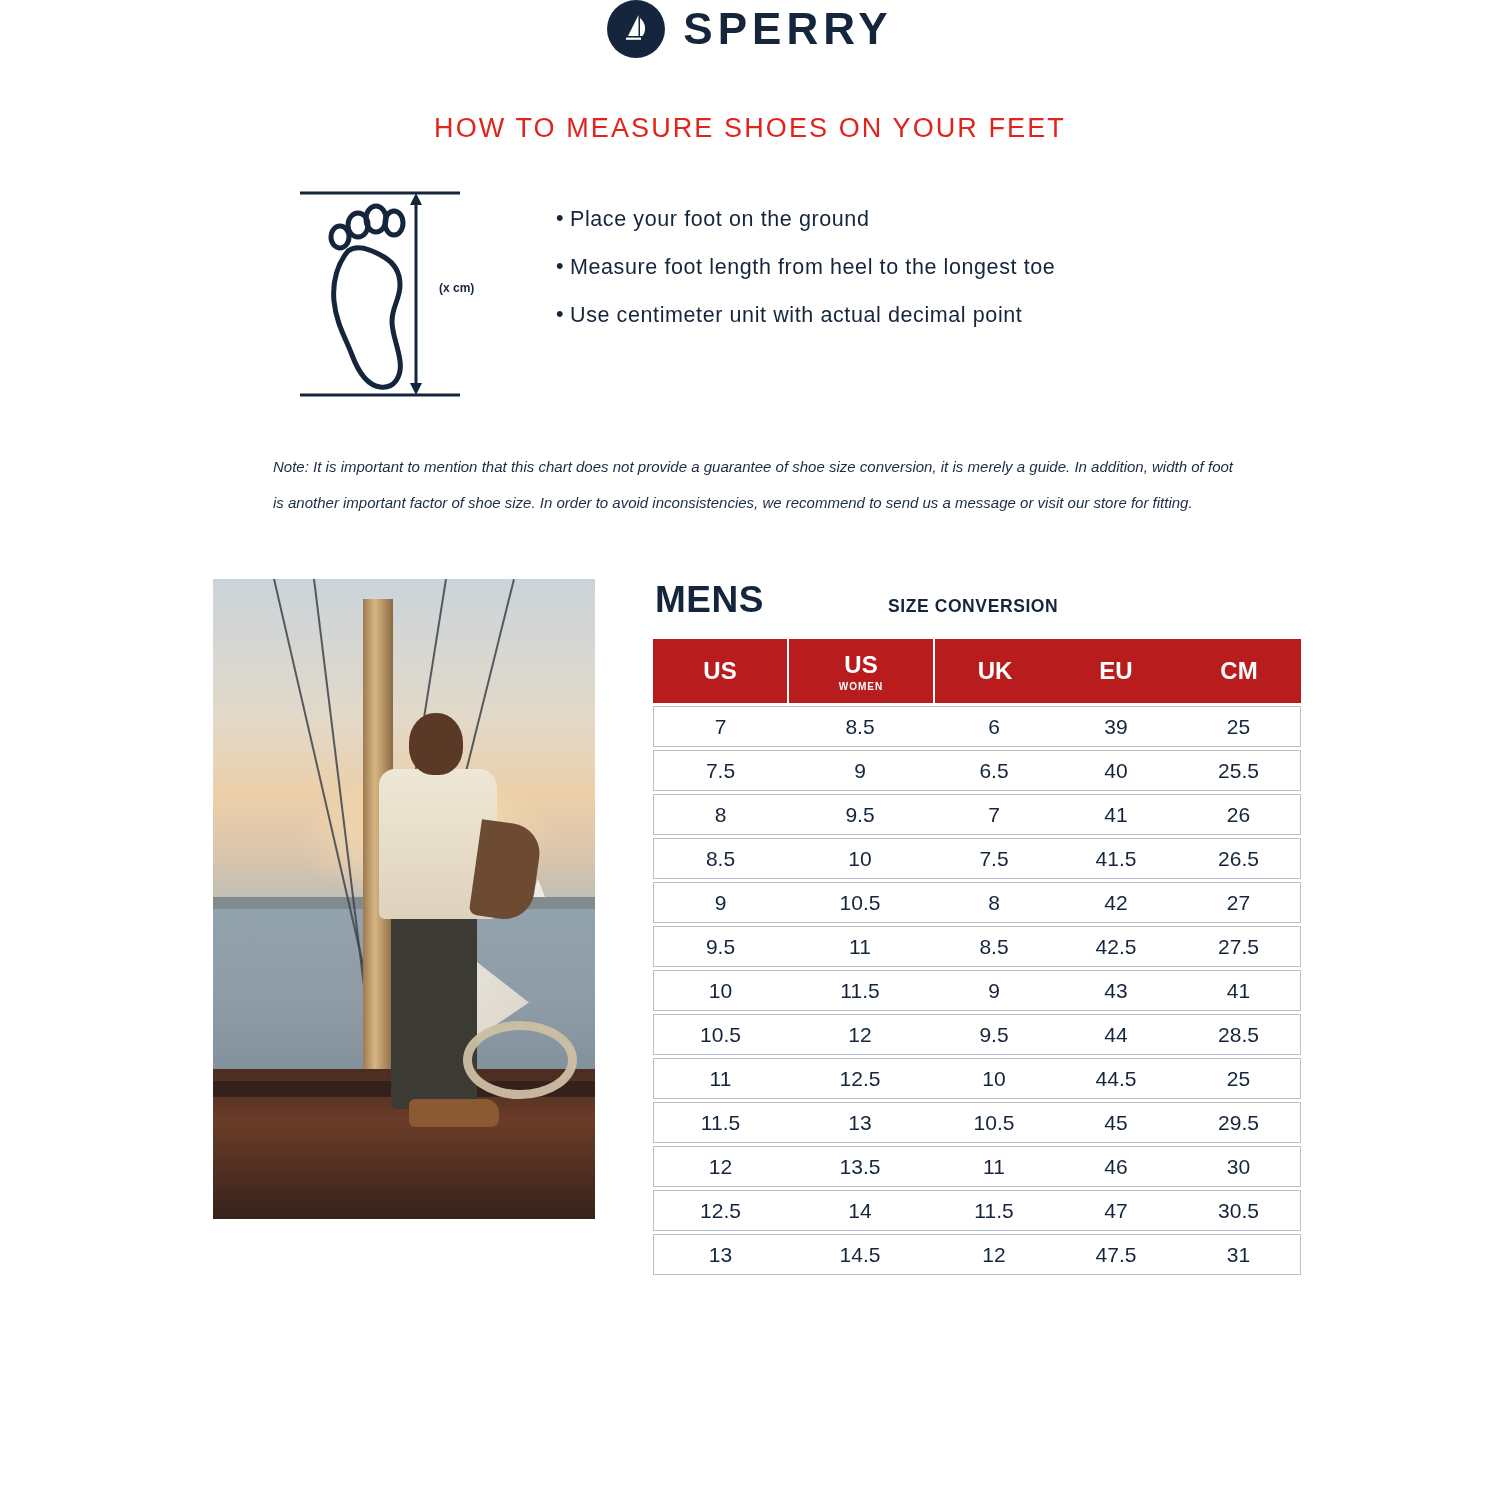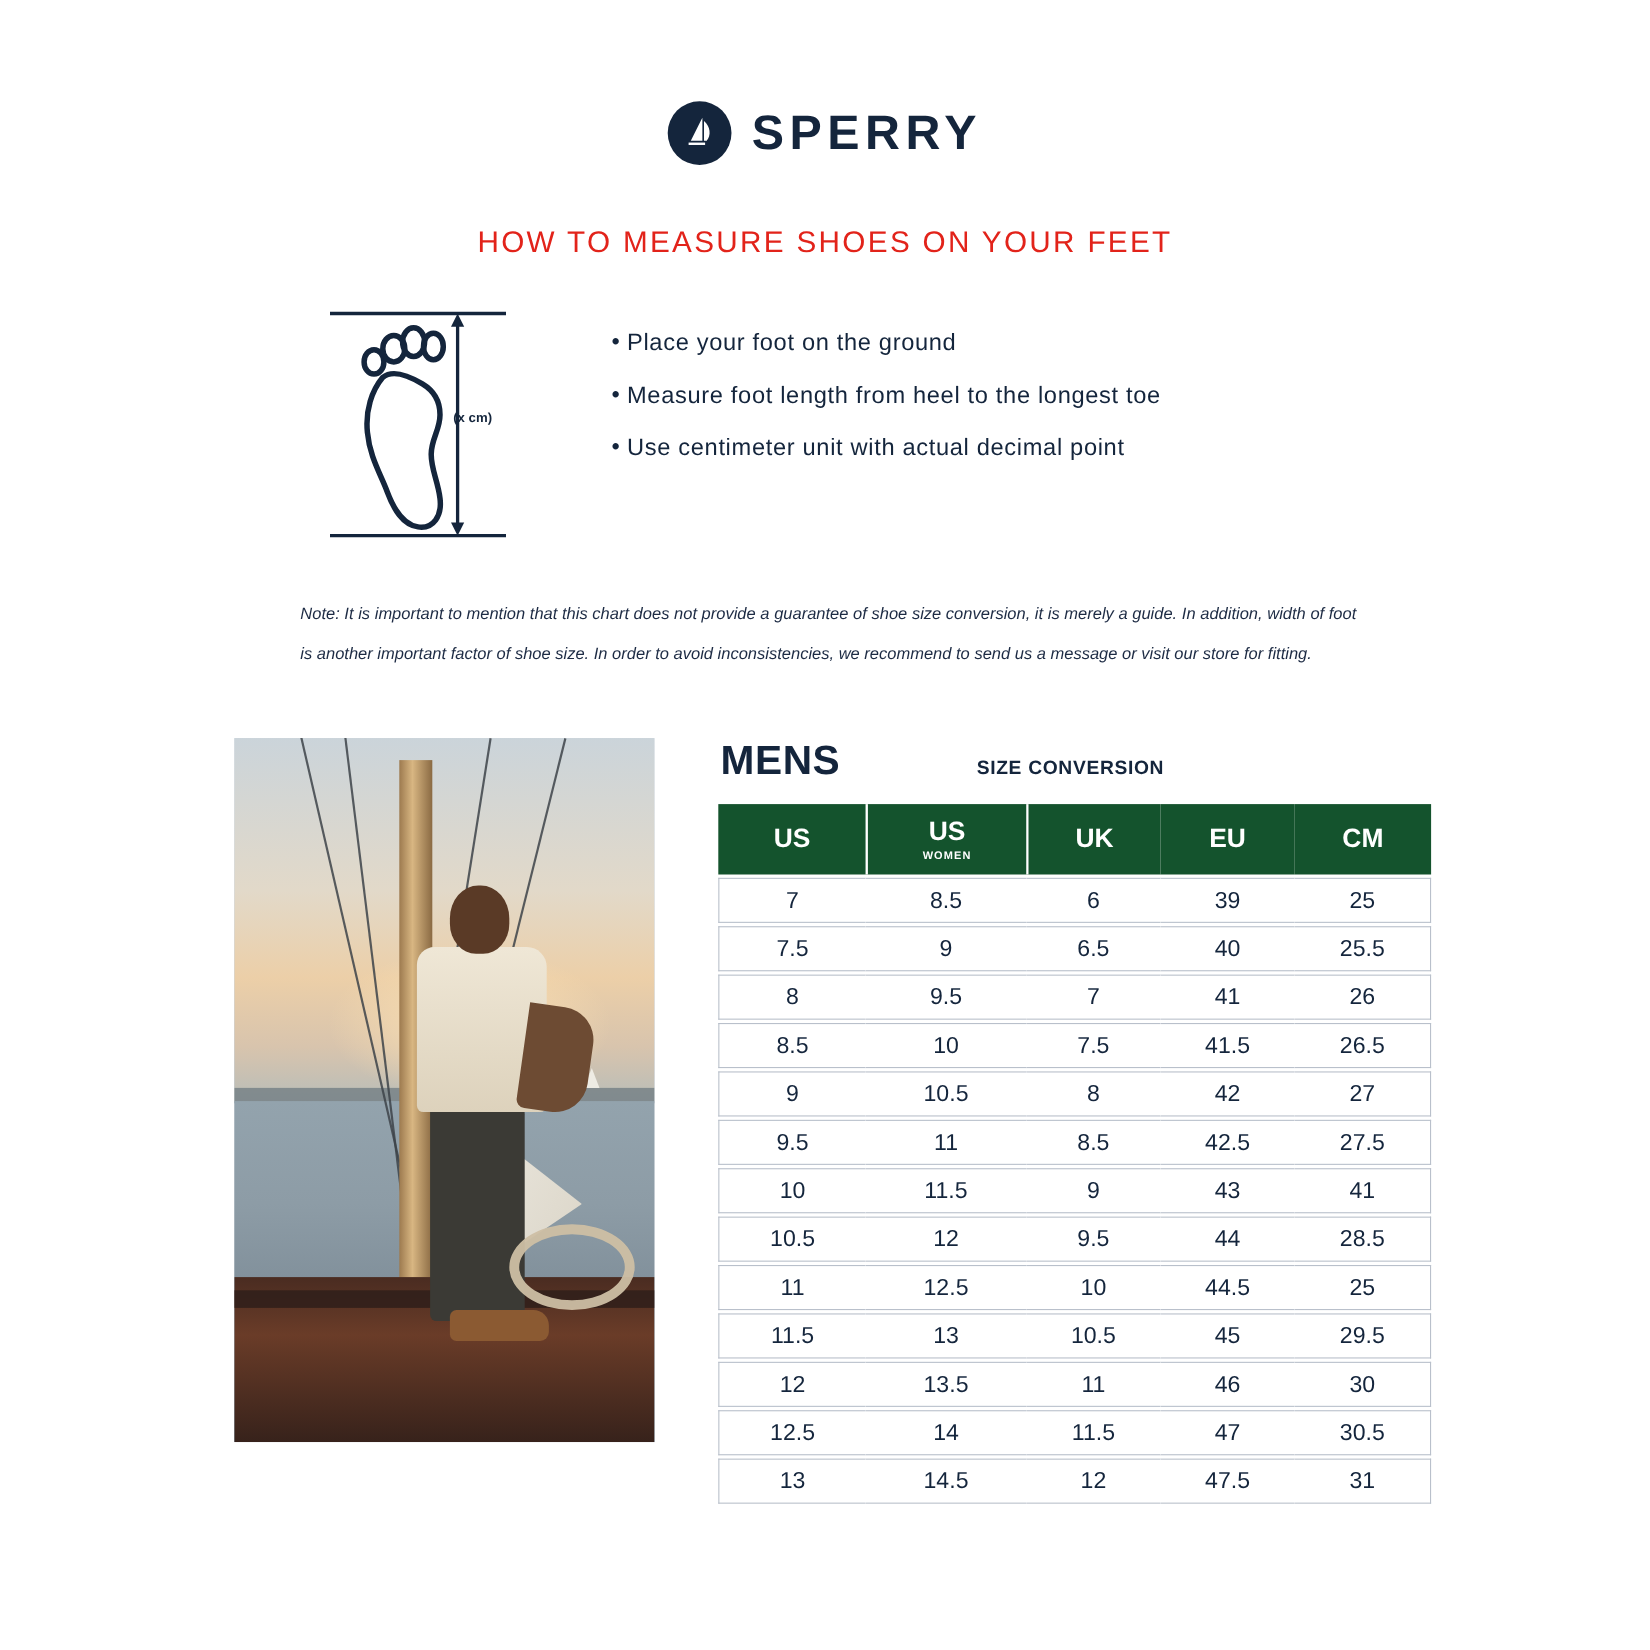--- a/index.html
+++ b/index.html
@@ -19,22 +19,20 @@
     width: 1500px;
     height: 1500px;
   }
 
   
   .brand {
     display: flex;
     align-items: center;
     justify-content: center;
     gap: 18px;
-    padding-top: 68px;
-    margin-top: 24px;
   }
   .brand-mark {
     width: 58px;
     height: 58px;
     border-radius: 50%;
     background: #14253c;
     display: flex;
     align-items: center;
     justify-content: center;
   }
@@ -65,21 +63,21 @@
   }
   .foot-wrap {
     position: relative;
     width: 175px;
     height: 210px;
     flex: 0 0 auto;
   }
   .foot-wrap svg { display: block; }
   .xcm {
     position: absolute;
-    left: 112px;
+    left: 139px;
     top: 92px;
     font-size: 12px;
     font-weight: bold;
     color: #14253c;
   }
   .bullets {
     margin-left: 95px;
     margin-top: 18px;
   }
   .bullets li {
@@ -224,21 +222,21 @@
     letter-spacing: 0.6px;
     color: #14253c;
   }
   table {
     border-collapse: separate;
     border-spacing: 0 3px;
     width: 648px;
     margin-top: 15px;
   }
   thead th {
-    background: #14532d;
+    background: #b91c1c;
     color: #ffffff;
     font-size: 24px;
     font-weight: bold;
     height: 62px;
     text-align: center;
     vertical-align: middle;
   }
   thead th .sub {
     display: block;
     font-size: 10px;

